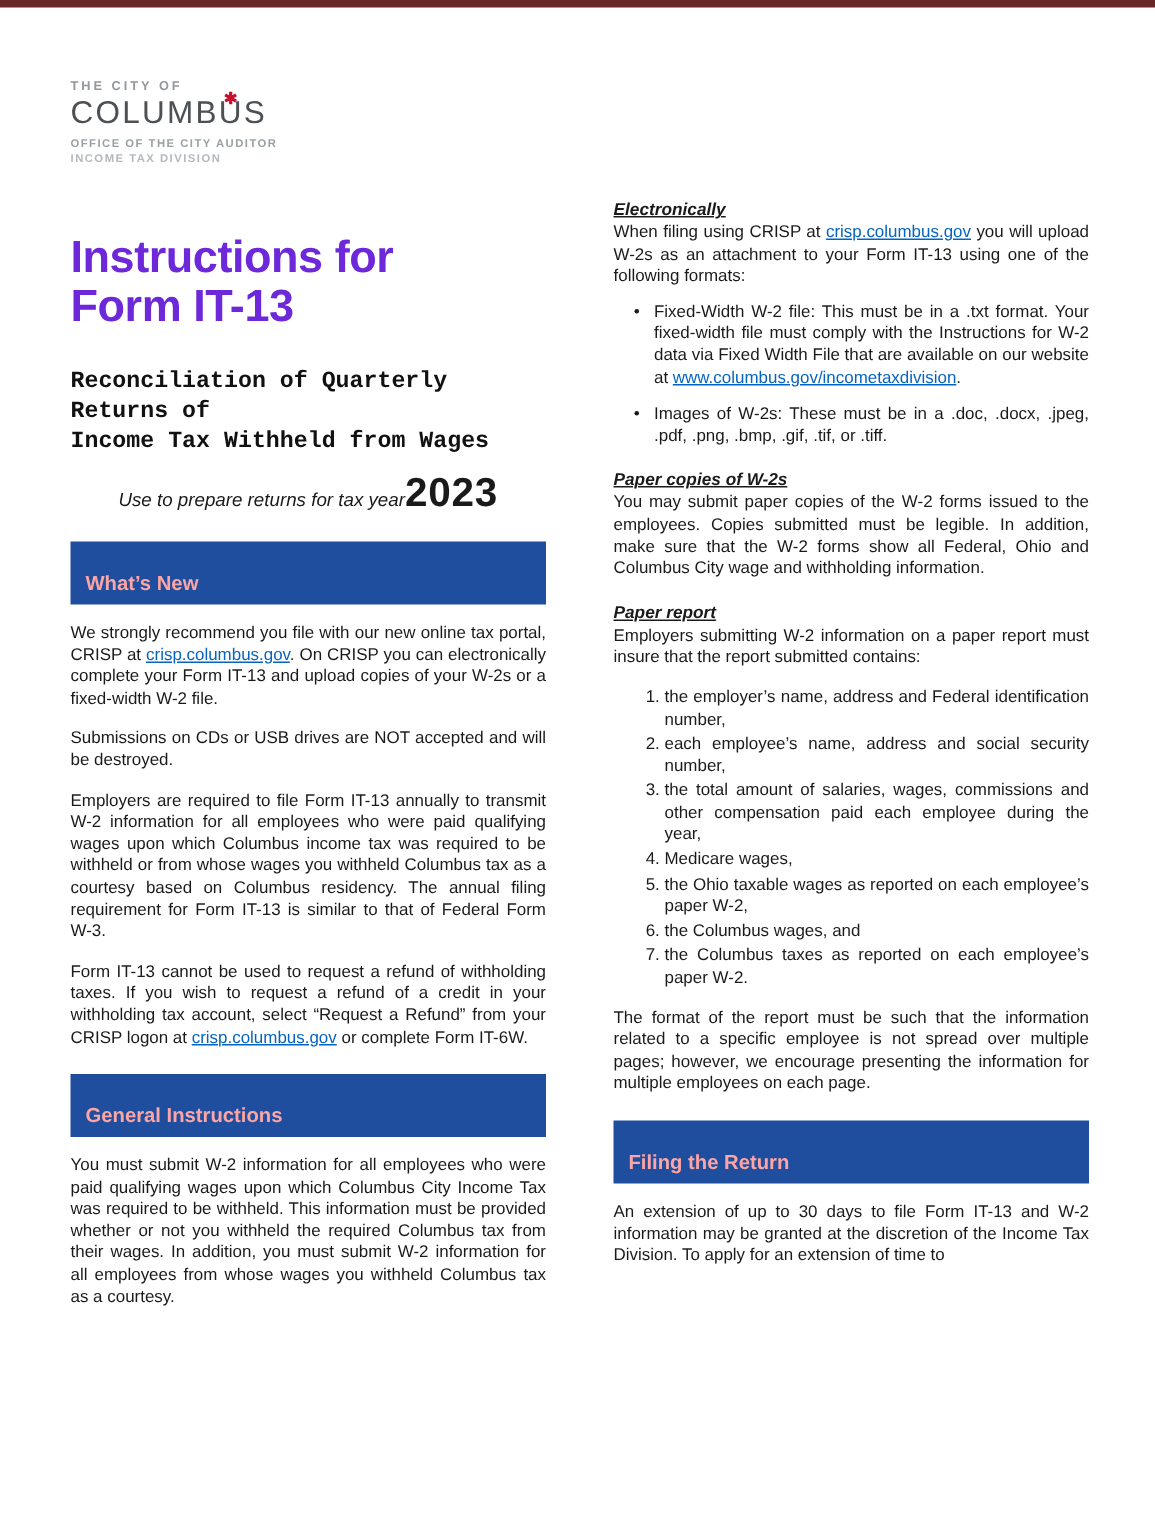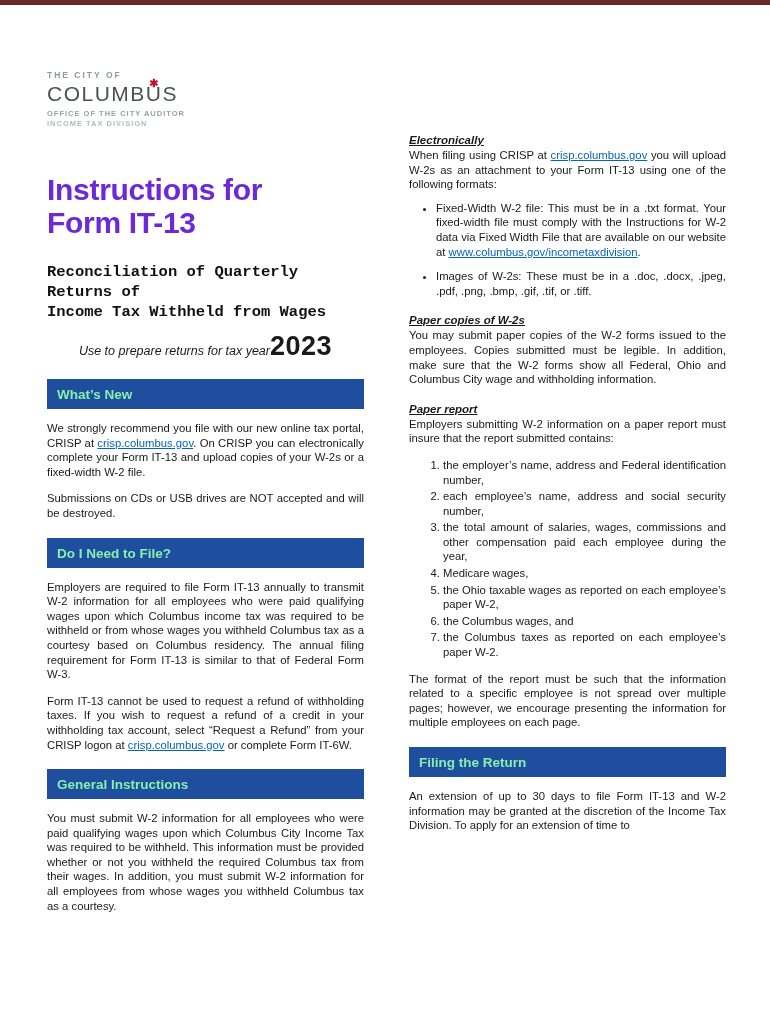--- a/index.html
+++ b/index.html
@@ -22,21 +22,21 @@
   }
   .columns {
     display: flex;
     padding: 50px 44px 0 47px;
     gap: 45px;
   }
   .col { width: 317px; }
   .col-right { padding-top: 58px; }
 
   
-  .logo { margin-top: 20px; }
+  .logo { margin-top: 2px; }
   .logo-cityof {
     font-size: 8.5px; font-weight: bold; letter-spacing: 2px;
     color: #93989b; margin-bottom: 2px;
   }
   .logo-columbus-wrap { position: relative; display: inline-block; }
   .logo-columbus {
     font-size: 21px; font-weight: normal; letter-spacing: 1.5px;
     color: #4d5154;
   }
   .logo-star {
@@ -58,24 +58,24 @@
   .subtitle { margin-top: 23px; font-size: 15.5px; line-height: 20px; font-weight: bold; color: #111; font-family: Liberation Mono, monospace; }
   .subtitle span { display: block; }
   .taxyear-row { display: flex; justify-content: center; align-items: baseline; margin-top: 9px; }
   .taxyear-label { font-style: italic; font-size: 12.5px; }
   .taxyear { font-size: 27px; font-weight: bold; letter-spacing: 0.5px; }
 
   
   .section-bar {
     margin-top: 17px;
     background: #1f4e9e;
-    color: #86efac;
+    color: #fca5a5;
     font-weight: bold;
     font-size: 13.5px;
-    padding: 8px 10px 7px 10px;
+    padding: 20px 10px 7px 10px;
   }
 
   
   p.body {
     margin: 12px 0 0 0;
     font-size: 11.3px;
     line-height: 14.6px;
     text-align: justify;
   }
   .mini-h {
@@ -129,21 +129,20 @@
         <span class="taxyear-label">Use to prepare returns for tax year</span>
         <span class="taxyear">2023</span>
       </div>
 
       <div class="section-bar">What’s New</div>
 
       <p class="body"><span>We strongly recommend you file with our new online tax portal, CRISP at </span><a class="link">crisp.columbus.gov</a><span>. On CRISP you can electronically complete your Form IT-13 and upload copies of your W-2s or a fixed-width W-2 file.</span></p>
 
       <p class="body">Submissions on CDs or USB drives are NOT accepted and will be destroyed.</p>
 
-      <div class="section-bar">Do I Need to File?</div>
 
       <p class="body">Employers are required to file Form IT-13 annually to transmit W-2 information for all employees who were paid qualifying wages upon which Columbus income tax was required to be withheld or from whose wages you withheld Columbus tax as a courtesy based on Columbus residency. The annual filing requirement for Form IT-13 is similar to that of Federal Form W-3.</p>
       <p class="body"><span>Form IT-13 cannot be used to request a refund of withholding taxes. If you wish to request a refund of a credit in your withholding tax account, select “Request a Refund” from your CRISP logon at </span><a class="link">crisp.columbus.gov</a><span> or complete Form IT-6W.</span></p>
 
       <div class="section-bar">General Instructions</div>
 
       <p class="body">You must submit W-2 information for all employees who were paid qualifying wages upon which Columbus City Income Tax was required to be withheld.  This information must be provided whether or not you withheld the required Columbus tax from their wages.  In addition, you must submit W-2 information for all employees from whose wages you withheld Columbus tax as a courtesy.</p>
 
     </div>
 

